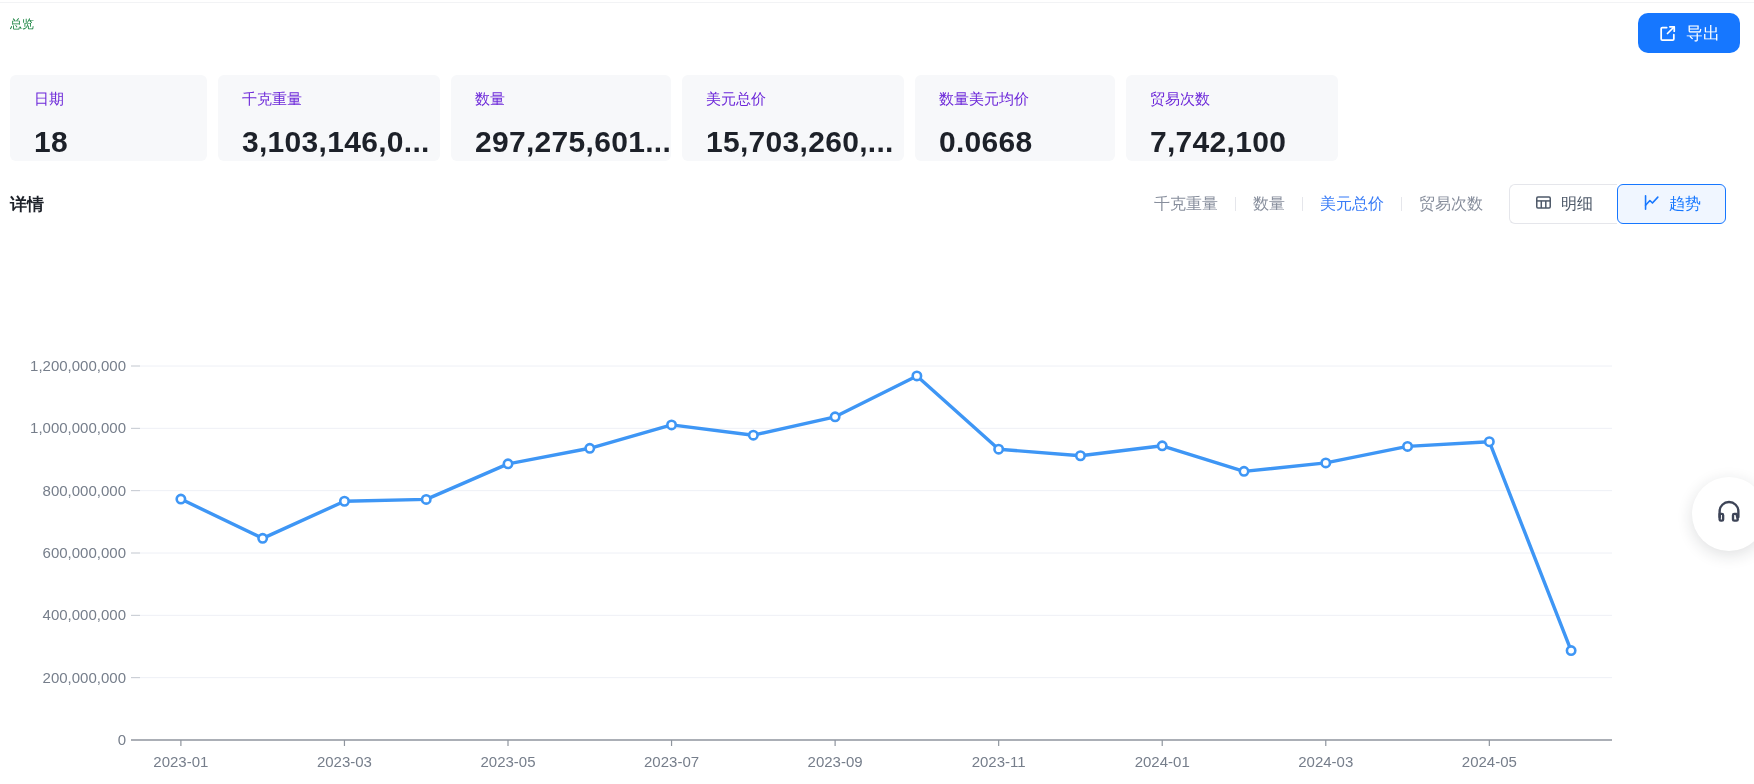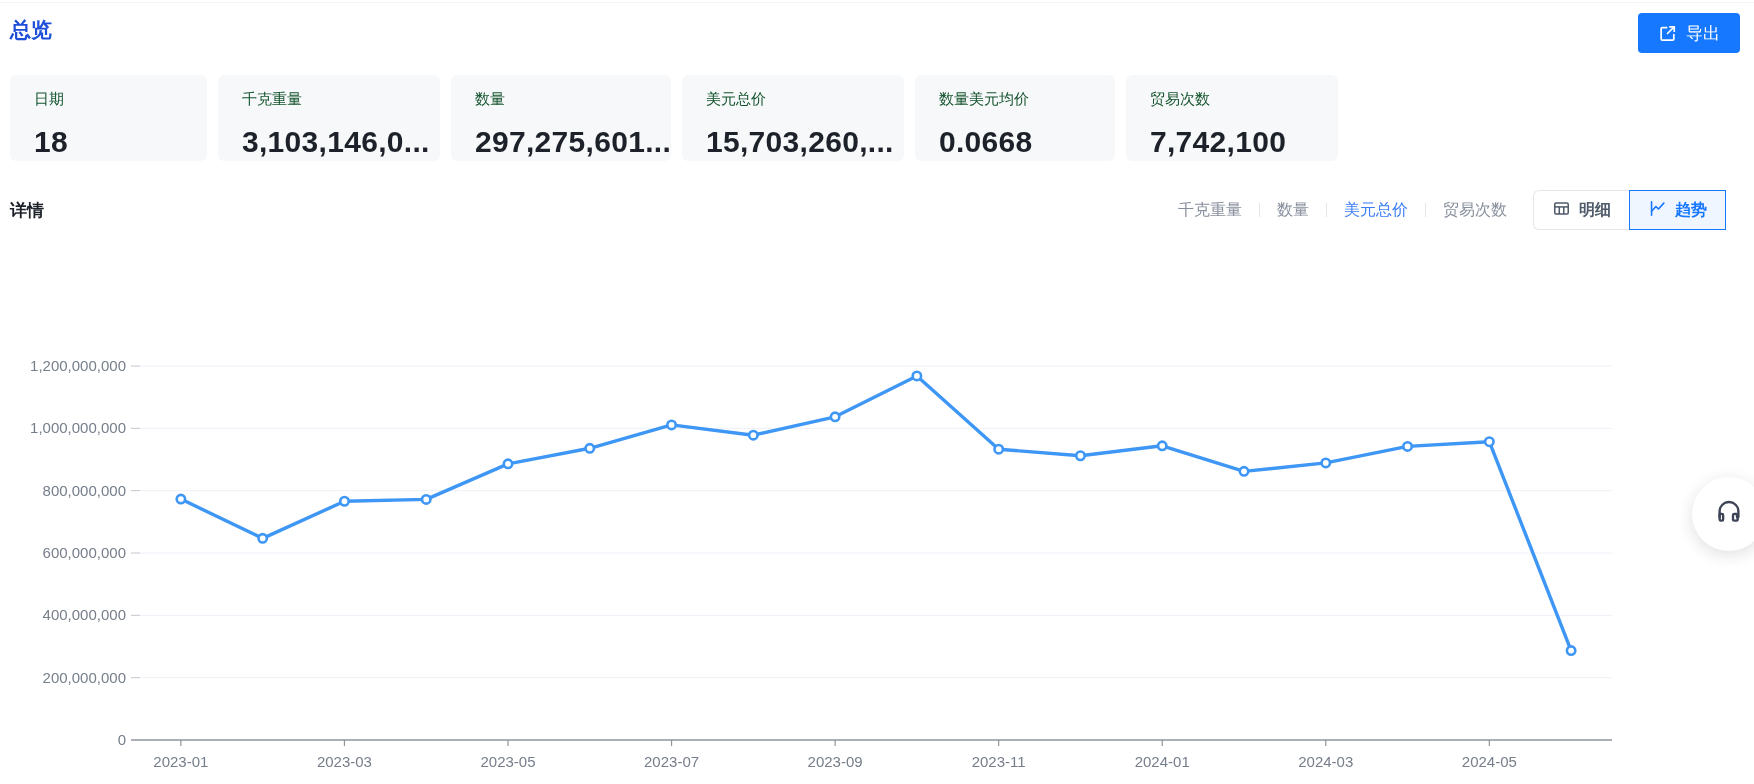--- a/index.html
+++ b/index.html
@@ -5,62 +5,62 @@
   html,body{margin:0;padding:0;}
   body{
     width:1754px;height:784px;position:relative;overflow:hidden;
     background:#ffffff;
     font-family:"Liberation Sans","DejaVu Sans",sans-serif;
     color:#1d2129;
   }
   .top-hairline{position:absolute;top:2px;left:0;width:1754px;height:1px;background:#f2f3f5;}
 
   
-  .page-title{position:absolute;top:16px;left:10px;font-size:21px;font-weight:700;color:#1d4ed8;}
+  .page-title{position:absolute;top:16px;left:10px;font-size:12px;font-weight:400;color:#15803d;}
   .export-btn{
     position:absolute;top:13px;right:14px;height:40px;padding:0 20px;
     display:flex;align-items:center;gap:9px;
-    background:#1677ff;color:#fff;font-size:17px;border:none;border-radius:4px;cursor:pointer;
+    background:#1677ff;color:#fff;font-size:17px;border:none;border-radius:10px;cursor:pointer;
   }
   .export-btn svg{display:block;}
 
   
   .cards{position:absolute;top:75px;left:10px;display:flex;gap:11px;}
   .card{
     height:86px;background:#f7f8fa;border-radius:6px;box-sizing:border-box;
     padding:15px 0 0 24px;
   }
   .card:nth-child(1){width:197px}
   .card:nth-child(2){width:222px}
   .card:nth-child(3){width:220px}
   .card:nth-child(4){width:222px}
   .card:nth-child(5){width:200px}
   .card:nth-child(6){width:212px}
   .card:nth-child(7){width:205px}
-  .card .label{font-size:15px;color:#14532d;}
+  .card .label{font-size:15px;color:#6d28d9;}
   .card .value{margin-top:16px;font-size:30px;font-weight:700;color:#1d2129;letter-spacing:.3px;}
 
   
   .details-row{
-    position:absolute;top:188px;left:10px;right:28px;height:44px;
+    position:absolute;top:182px;left:10px;right:28px;height:44px;
     display:flex;align-items:center;justify-content:space-between;
   }
   .details-title{font-size:17px;font-weight:700;color:#1d2129;}
   .details-right{display:flex;align-items:center;}
   .metric-tabs{display:flex;align-items:center;}
   .metric-tab{font-size:16px;color:#878e9c;cursor:pointer;}
   .metric-tab.active{color:#3b7df7;}
   .tab-divider{width:1px;height:14px;background:#e5e6eb;margin:0 17px;}
   .view-group{display:flex;align-items:center;margin-left:26px;}
   .vg-btn{
     height:40px;box-sizing:border-box;display:flex;align-items:center;gap:8px;
-    padding:0 18px;font-size:16px;cursor:pointer;background:#fff;font-weight:bold;
+    padding:0 24px;font-size:16px;cursor:pointer;background:#fff;
   }
   .vg-btn.detail{border:1px solid #e5e6eb;border-radius:6px 0 0 6px;border-right:none;color:#4e5969;}
-  .vg-btn.trend{border:1px solid #1677ff;border-radius:0;background:#f0f6ff;color:#1677ff;}
+  .vg-btn.trend{border:1px solid #1677ff;border-radius:6px;background:#f0f6ff;color:#1677ff;}
 
   
   .chart-svg{position:absolute;top:300px;left:0;}
   .chart-svg text{font-family:"Liberation Sans","DejaVu Sans",sans-serif;}
 
   
   .support-float{
     position:absolute;top:477px;left:1692px;width:74px;height:74px;border-radius:50%;
     background:#fff;box-shadow:0 4px 16px rgba(31,35,41,.14);
     display:flex;align-items:center;justify-content:center;cursor:pointer;

